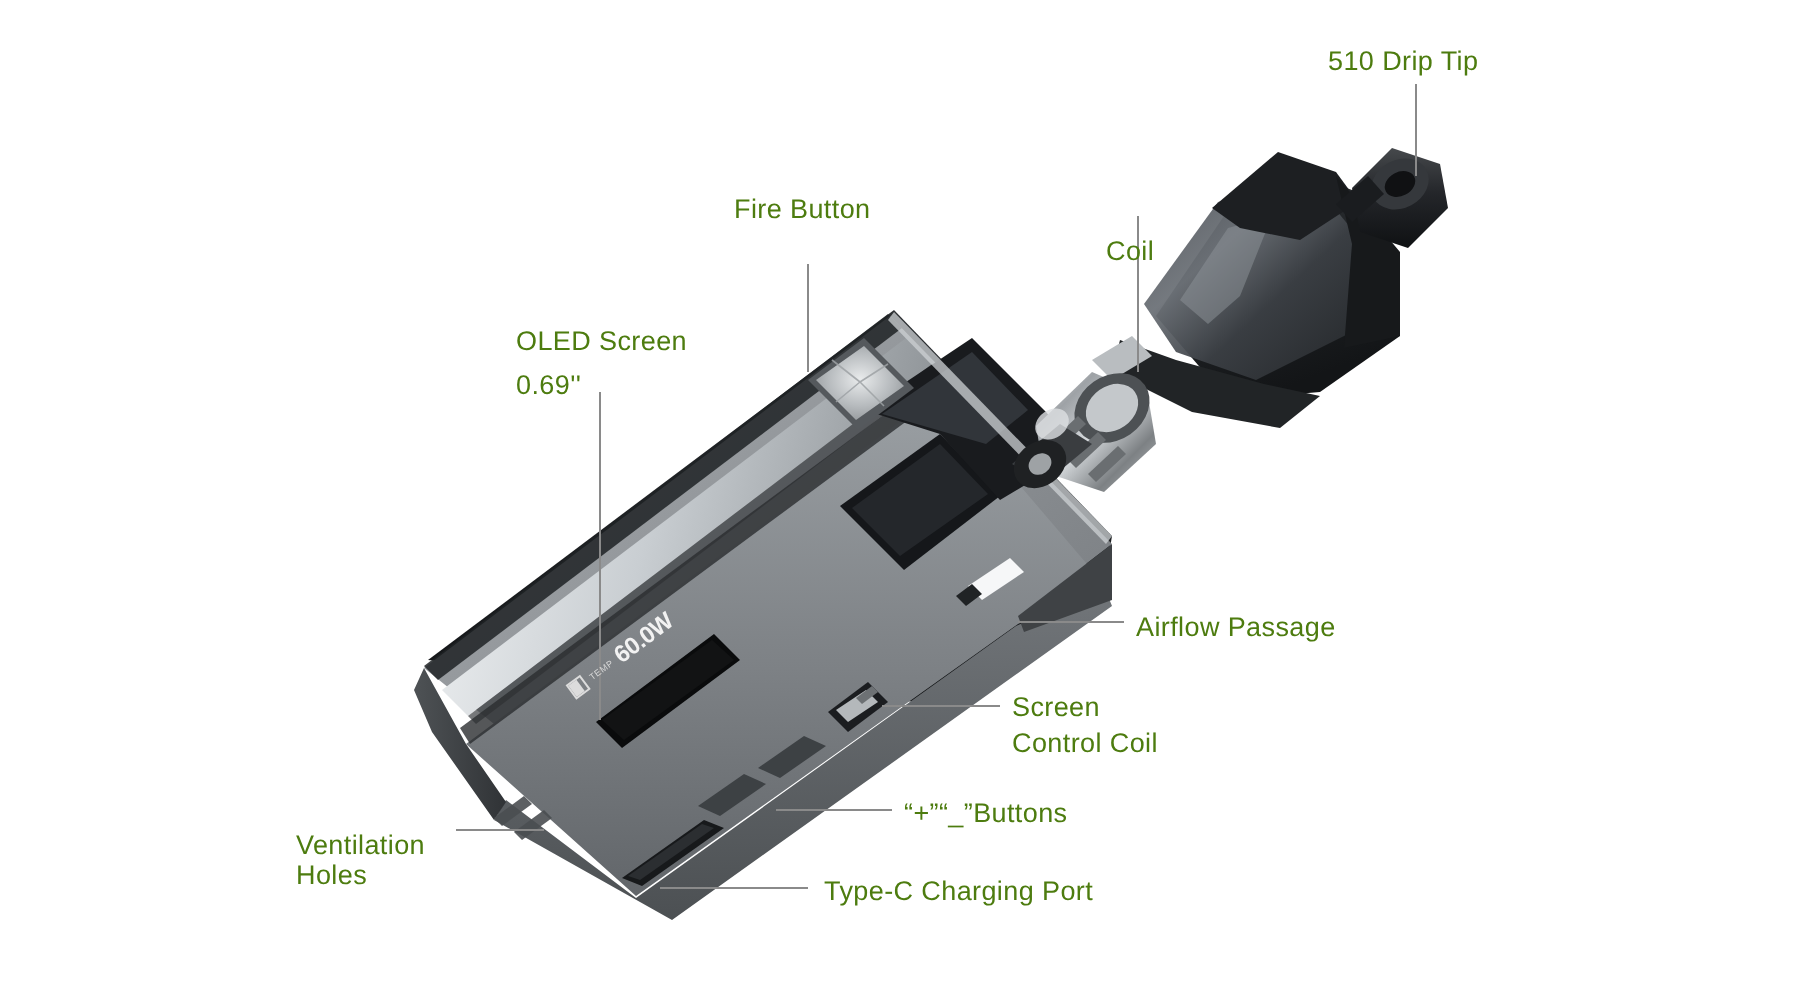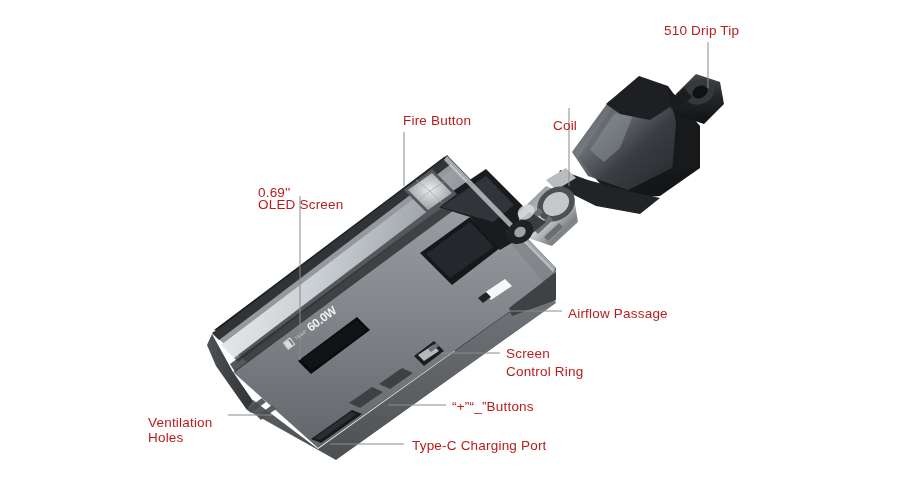--- a/index.html
+++ b/index.html
@@ -6,21 +6,21 @@
   body{
     width:900px;height:492px;
     background:#ffffff;
     font-family:"Liberation Sans", sans-serif;
     overflow:hidden;
     position:relative;
   }
   #stage{position:absolute;left:0;top:0;width:900px;height:492px;}
   .callout-label{
     position:absolute;
-    color:#b91c1c;
+    color:#4d7c0f;
     font-size:13.5px;
     line-height:17px;
     letter-spacing:.2px;
     white-space:pre;
     font-family:"Liberation Sans", sans-serif;
   }
   svg.art{position:absolute;left:0;top:0;width:900px;height:492px;}
 </style>
 </head>
 <body>
@@ -229,29 +229,29 @@
       </span>
       <span style="color:#d8d8d8;font-size:4.5px;font-family:'Liberation Sans',sans-serif;letter-spacing:.3px;">TEMP</span>
       <span style="color:#f2f2f2;font-size:12px;font-weight:bold;font-family:'Liberation Sans',sans-serif;letter-spacing:-.3px;">60.0W</span>
     </div>
   </div>
 
   <div class="callout-label" style="left:664px;top:22px;">510 Drip Tip</div>
 
   <div class="callout-label" style="left:553px;top:89px;margin-top:28px;">Coil</div>
 
-  <div class="callout-label" style="left:367px;top:112px;margin-left:36px;">Fire Button</div>
+  <div class="callout-label" style="left:367px;top:96px;">Fire Button</div>
 
   <div class="callout-label" style="left:258px;top:160px;margin-top:24px;">0.69''</div>
-  <div class="callout-label" style="left:258px;top:196px;">OLED Screen</div>
+  <div class="callout-label" style="left:258px;top:162px;">OLED Screen</div>
 
   <div class="callout-label" style="left:568px;top:305px;">Airflow Passage</div>
 
   <div class="callout-label" style="left:506px;top:345px;">Screen</div>
-  <div class="callout-label" style="left:506px;top:363px;">Control Ring</div>
+  <div class="callout-label" style="left:506px;top:363px;">Control Coil</div>
 
   <div class="callout-label" style="left:452px;top:398px;">“+”“_”Buttons</div>
 
   <div class="callout-label" style="left:148px;top:414px;">Ventilation</div>
   <div class="callout-label" style="left:148px;top:429px;">Holes</div>
 
   <div class="callout-label" style="left:412px;top:437px;">Type-C Charging Port</div>
 
 </div>
 

